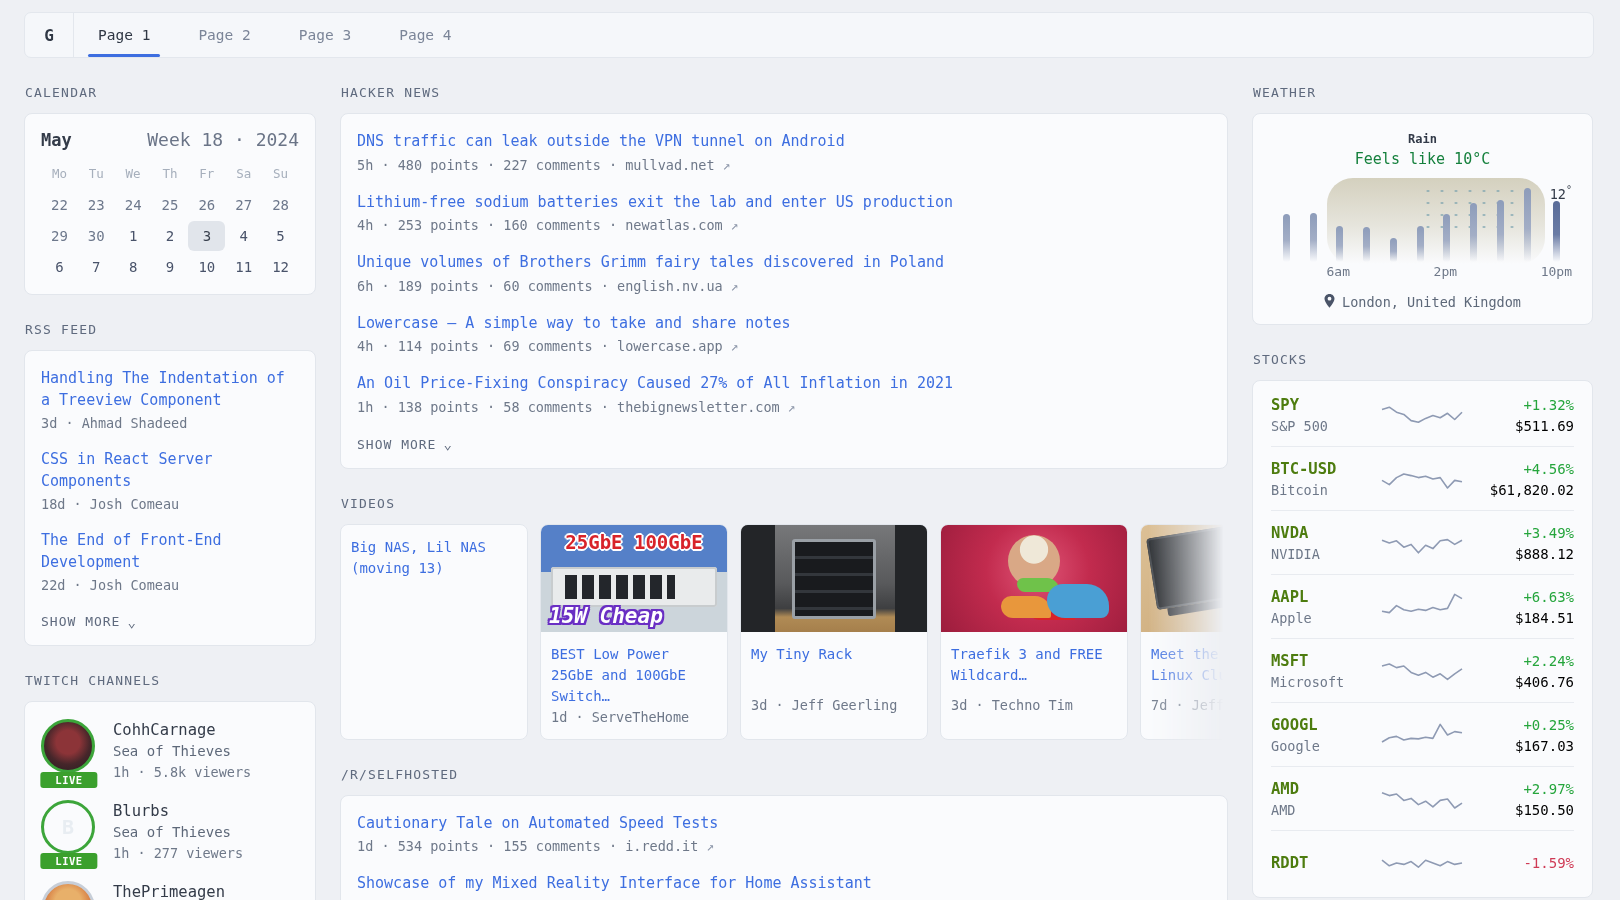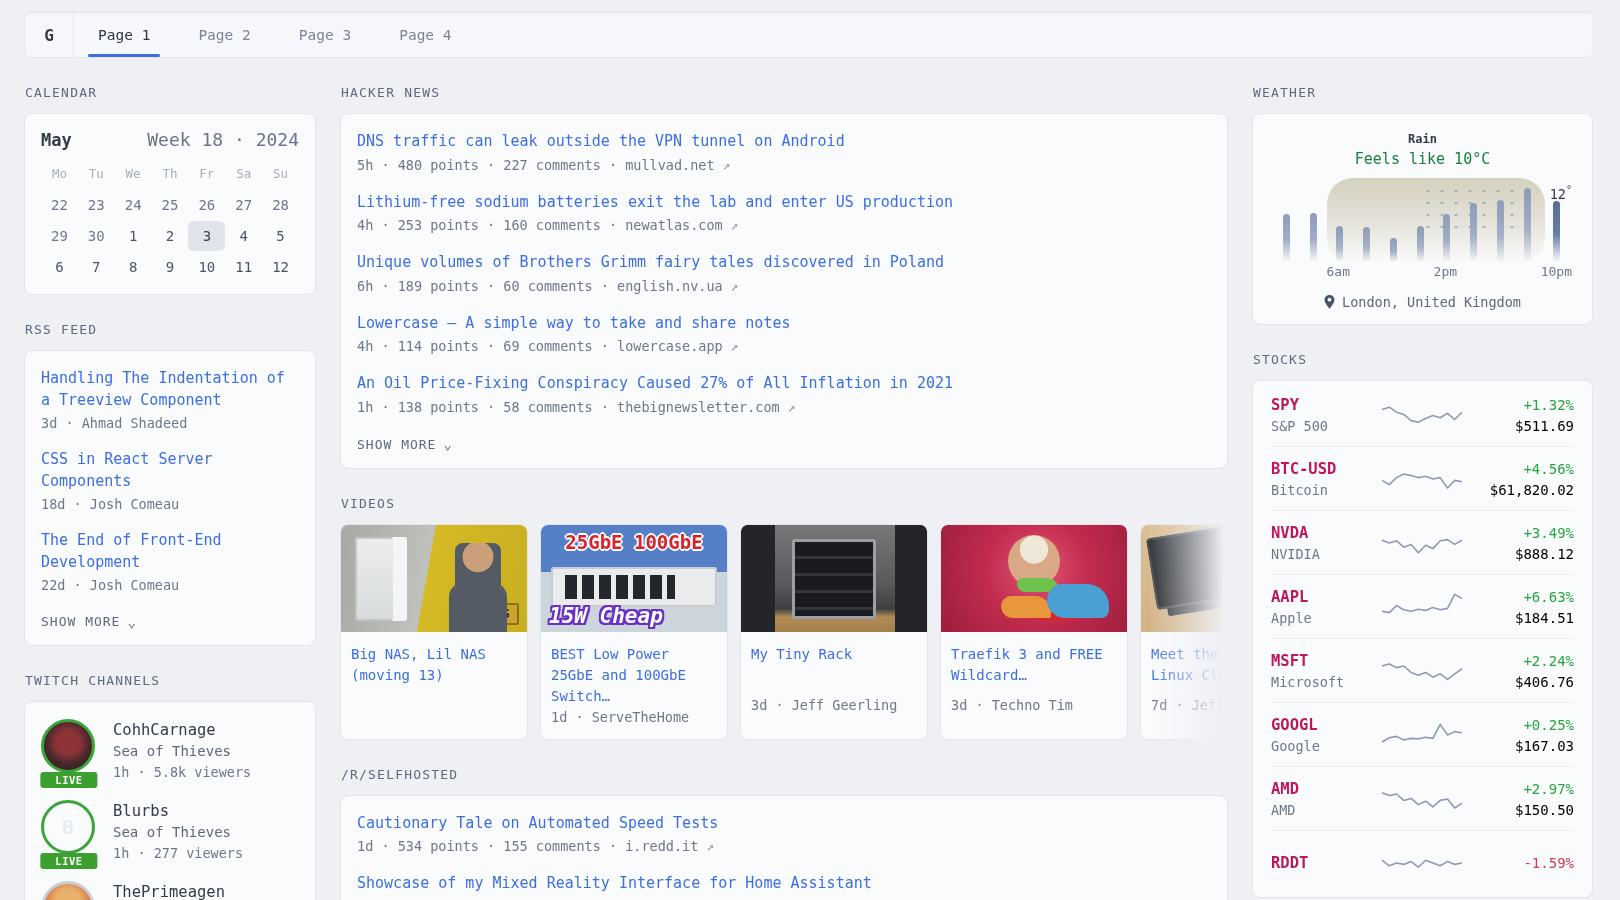--- a/index.html
+++ b/index.html
@@ -132,30 +132,30 @@
       background:linear-gradient(180deg,#8d9cba 0%,#a3aec6 55%,rgba(174,183,202,0) 100%); }
   .wx-bar.now { background:linear-gradient(180deg,#5a6c98 0%,#6b7ca5 55%,rgba(120,134,168,0) 100%); }
   .wx-label { height:20px; font-size:13px; color:#6e7889; margin-top:2px; white-space:nowrap; }
   .wx-highlight { position:absolute; top:-8px; bottom:20px; z-index:0; border-radius:26px;
       background:linear-gradient(180deg,rgba(210,206,187,.95) 0%,rgba(210,206,187,.5) 55%,rgba(210,206,187,0) 100%); }
   .wx-dots { position:absolute; right:5%; top:8%; width:52%; height:56%;
       background-image:radial-gradient(rgba(110,155,170,.6) 1.3px,transparent 1.8px);
       background-size:14px 12px; }
   .wx-temp { position:absolute; right:0; top:-2px; z-index:2; font-size:13.5px; color:#333b49; }
   .wx-temp sup { font-size:10px; }
-  .wx-loc { display:flex; align-items:center; justify-content:center; gap:7px;
+  .wx-loc { display:flex; justify-content:center; gap:7px;
             margin-top:10px; font-size:13.5px; color:#5d6879; }
 
   
   .stocks-card { padding:2px 18px; }
   .stock-row { display:flex; align-items:center; justify-content:space-between; height:64px;
                border-bottom:1px solid #e8ebf0; cursor:pointer; }
   .stock-row:last-child { border-bottom:none; }
   .s-left { width:108px; }
-  .s-sym { font-size:15.5px; font-weight:bold; color:#be185d; line-height:23px; }
+  .s-sym { font-size:15.5px; font-weight:bold; color:#4d7c0f; line-height:23px; }
   .s-name { font-size:13.5px; color:#6e7889; line-height:19px; }
   .s-right { width:110px; text-align:right; }
   .s-change { font-size:14px; line-height:23px; }
   .s-change.up { color:#25a53c; }
   .s-change.down { color:#cf3a55; }
   .s-price { font-size:14px; color:#000000; line-height:19px; white-space:nowrap; }
 </style>
 </head>
 <body>
 
@@ -298,23 +298,20 @@
           </div>
         <button class="show-more">
           <span>SHOW MORE</span>
           <span class="chev">⌄</span>
         </button>
       </div>
 
       <div class="section-title">VIDEOS</div>
       <div class="videos-row" id="videos-row">
           <div class="video-card">
-            <div class="thumb th-nas">
-              <span class="ov-lilnas">LIL NAS</span>
-            </div>
             <a class="video-title">Big NAS, Lil NAS (moving 13)</a>
           </div>
           <div class="video-card">
             <div class="thumb th-switch">
               <span class="ov-25g">25GbE 100GbE</span>
               <span class="ov-15w">15W Cheap</span>
             </div>
             <a class="video-title">BEST Low Power 25GbE and 100GbE Switch…</a>
             <div class="video-meta">1d · ServeTheHome</div>
           </div>

